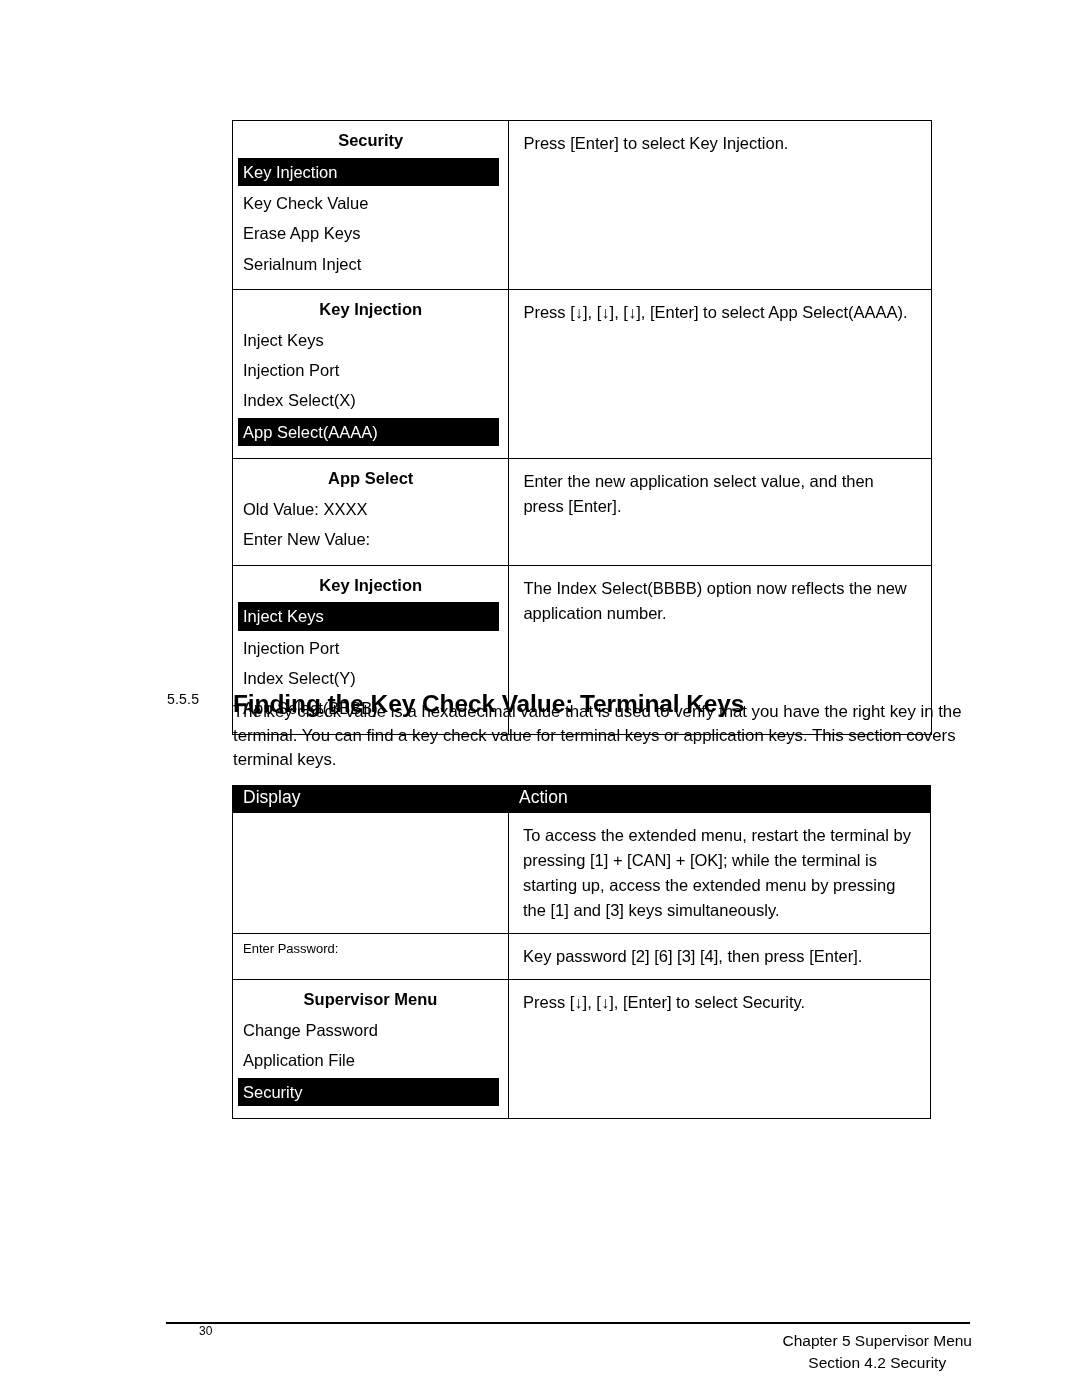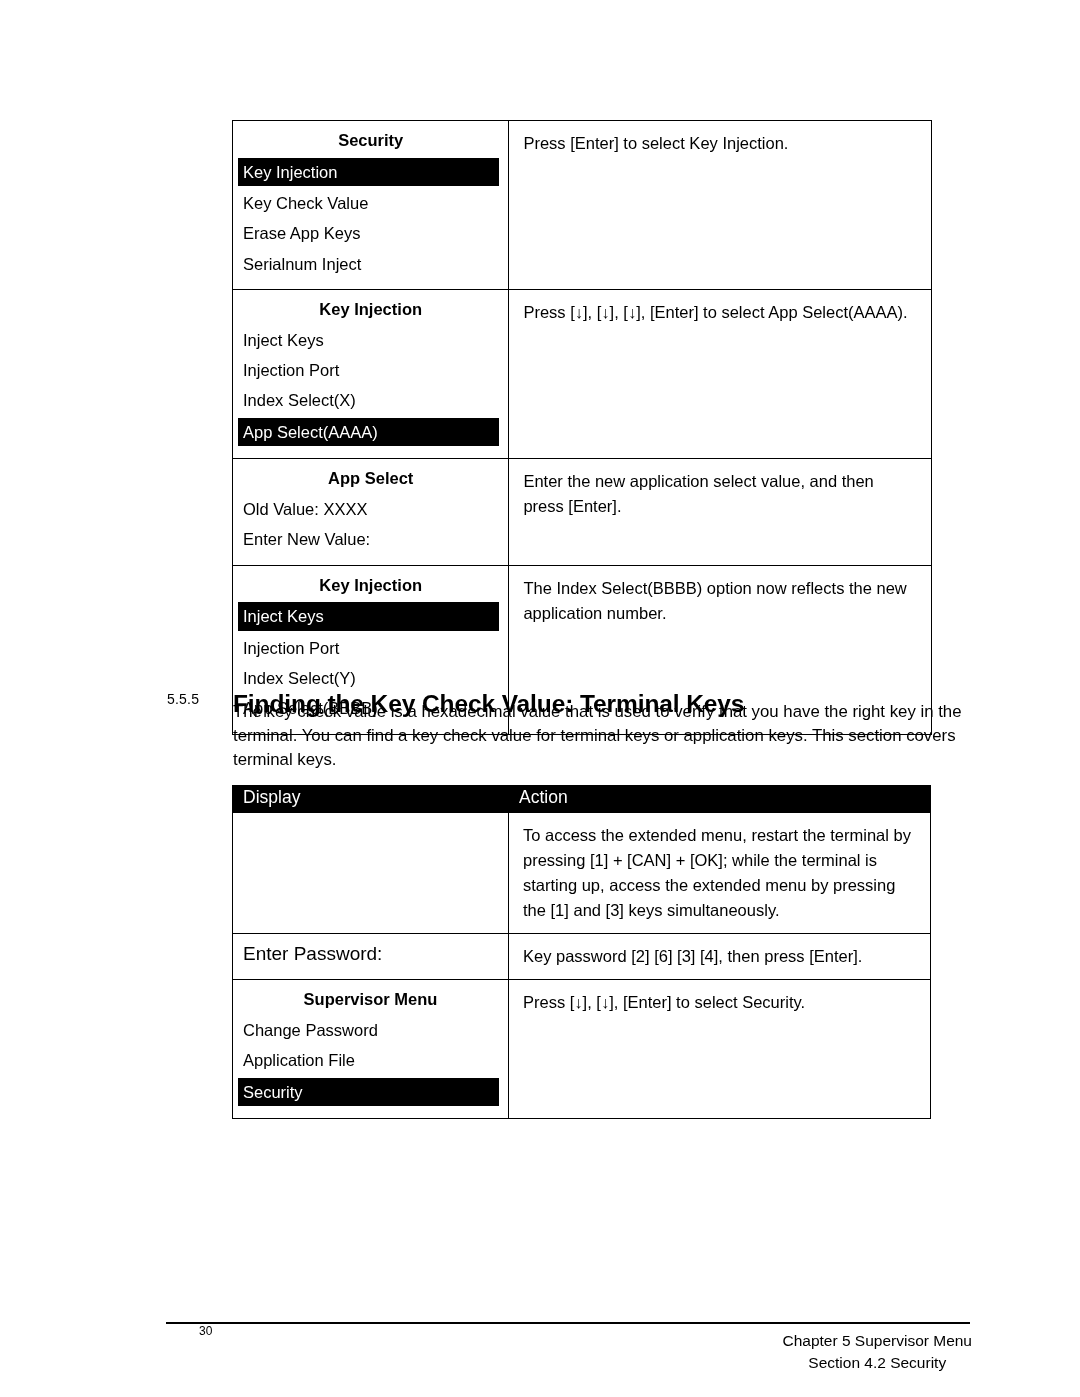--- a/index.html
+++ b/index.html
@@ -56,21 +56,21 @@
     padding: 2px 6px 2px 10px;
     white-space: nowrap;
   }
   .disp-item.sel {
     background: #000000;
     color: #ffffff;
     margin: 2px 9px 2px 5px;
     padding: 1px 6px 1px 5px;
   }
   .disp-plain {
-    font-size: 19px;
+    font-size: 13px;
     line-height: 1.6;
     padding: 5px 6px 5px 10px;
   }
 
   
   .act {
     font-size: 16.5px;
     line-height: 1.52;
     padding: 10px 14px 10px 14px;
   }

